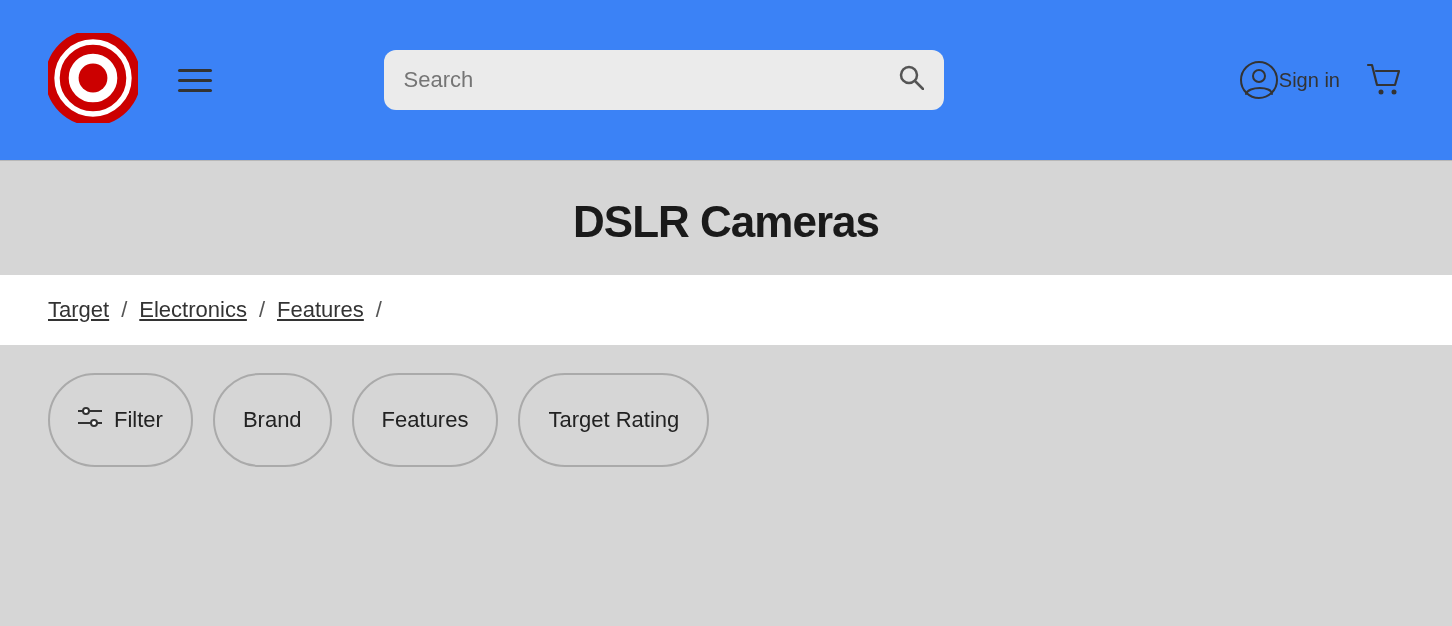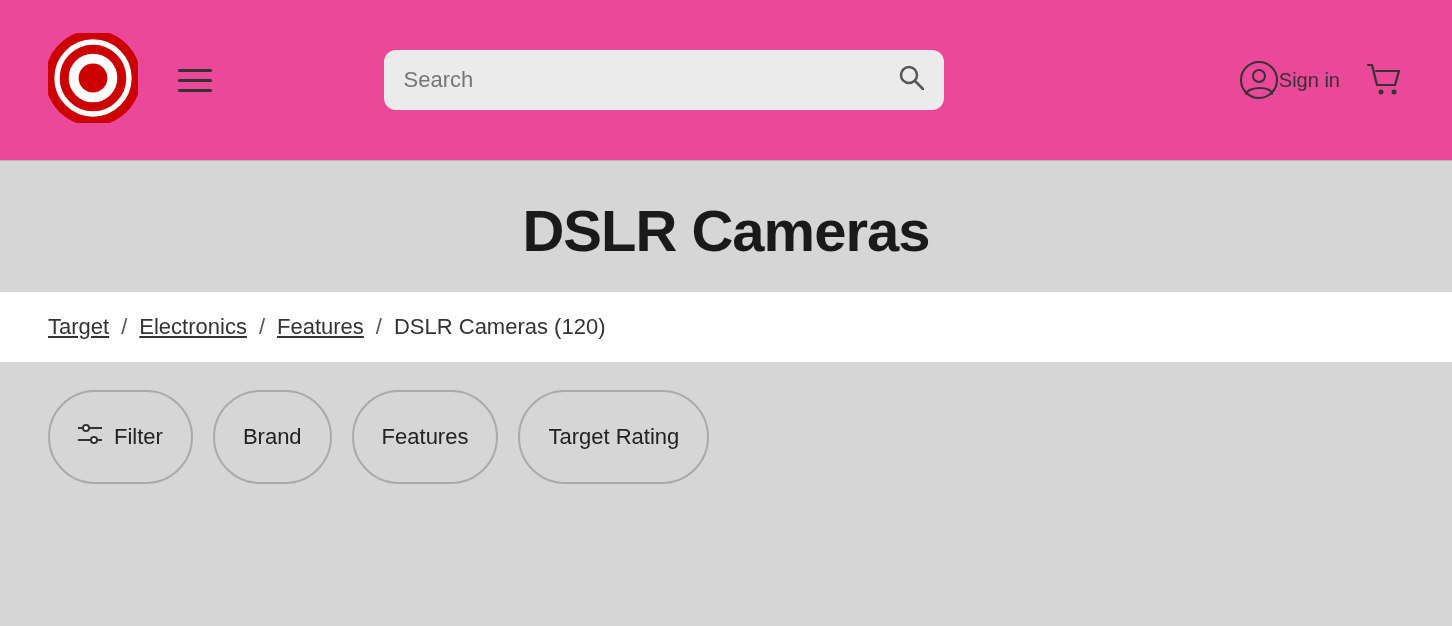--- a/index.html
+++ b/index.html
@@ -11,21 +11,21 @@
     body {
       width: 1452px;
       height: 626px;
       background-color: #d6d6d6;
       font-family: -apple-system, BlinkMacSystemFont, 'Helvetica Neue', Arial, sans-serif;
       overflow: hidden;
     }
 
     
     .header {
-      background-color: #ec4899;
+      background-color: #3b82f6;
       display: flex;
       align-items: center;
       padding: 0 48px;
       height: 160px;
       gap: 32px;
     }
 
     .logo-container {
       flex-shrink: 0;
     }
@@ -126,21 +126,21 @@
     }
 
     
     .page-title-area {
       background-color: #d6d6d6;
       text-align: center;
       padding: 36px 0 28px;
     }
 
     .page-title {
-      font-size: 58px;
+      font-size: 44px;
       font-weight: 800;
       color: #1a1a1a;
       letter-spacing: -1px;
     }
 
     
     .breadcrumb-bar {
       background-color: #ffffff;
       padding: 22px 48px;
     }
@@ -250,21 +250,20 @@
 </div>
 
 <nav class="breadcrumb-bar">
   <div class="breadcrumb">
     <a class="breadcrumb-link">Target</a>
     <span class="breadcrumb-separator">/</span>
     <a class="breadcrumb-link">Electronics</a>
     <span class="breadcrumb-separator">/</span>
     <a class="breadcrumb-link">Features</a>
     <span class="breadcrumb-separator">/</span>
-    <span class="breadcrumb-current">DSLR Cameras (120)</span>
   </div>
 </nav>
 
 <div class="filter-bar">
 
   <button class="filter-pill">
     <span>
       <svg width="24" height="20" viewBox="0 0 24 20" fill="none" xmlns="http://www.w3.org/2000/svg">
         <line x1="0" y1="4" x2="24" y2="4" stroke="#333" stroke-width="2" stroke-linecap="round"></line>
         <circle cx="8" cy="4" r="3" fill="white" stroke="#333" stroke-width="2"></circle>

